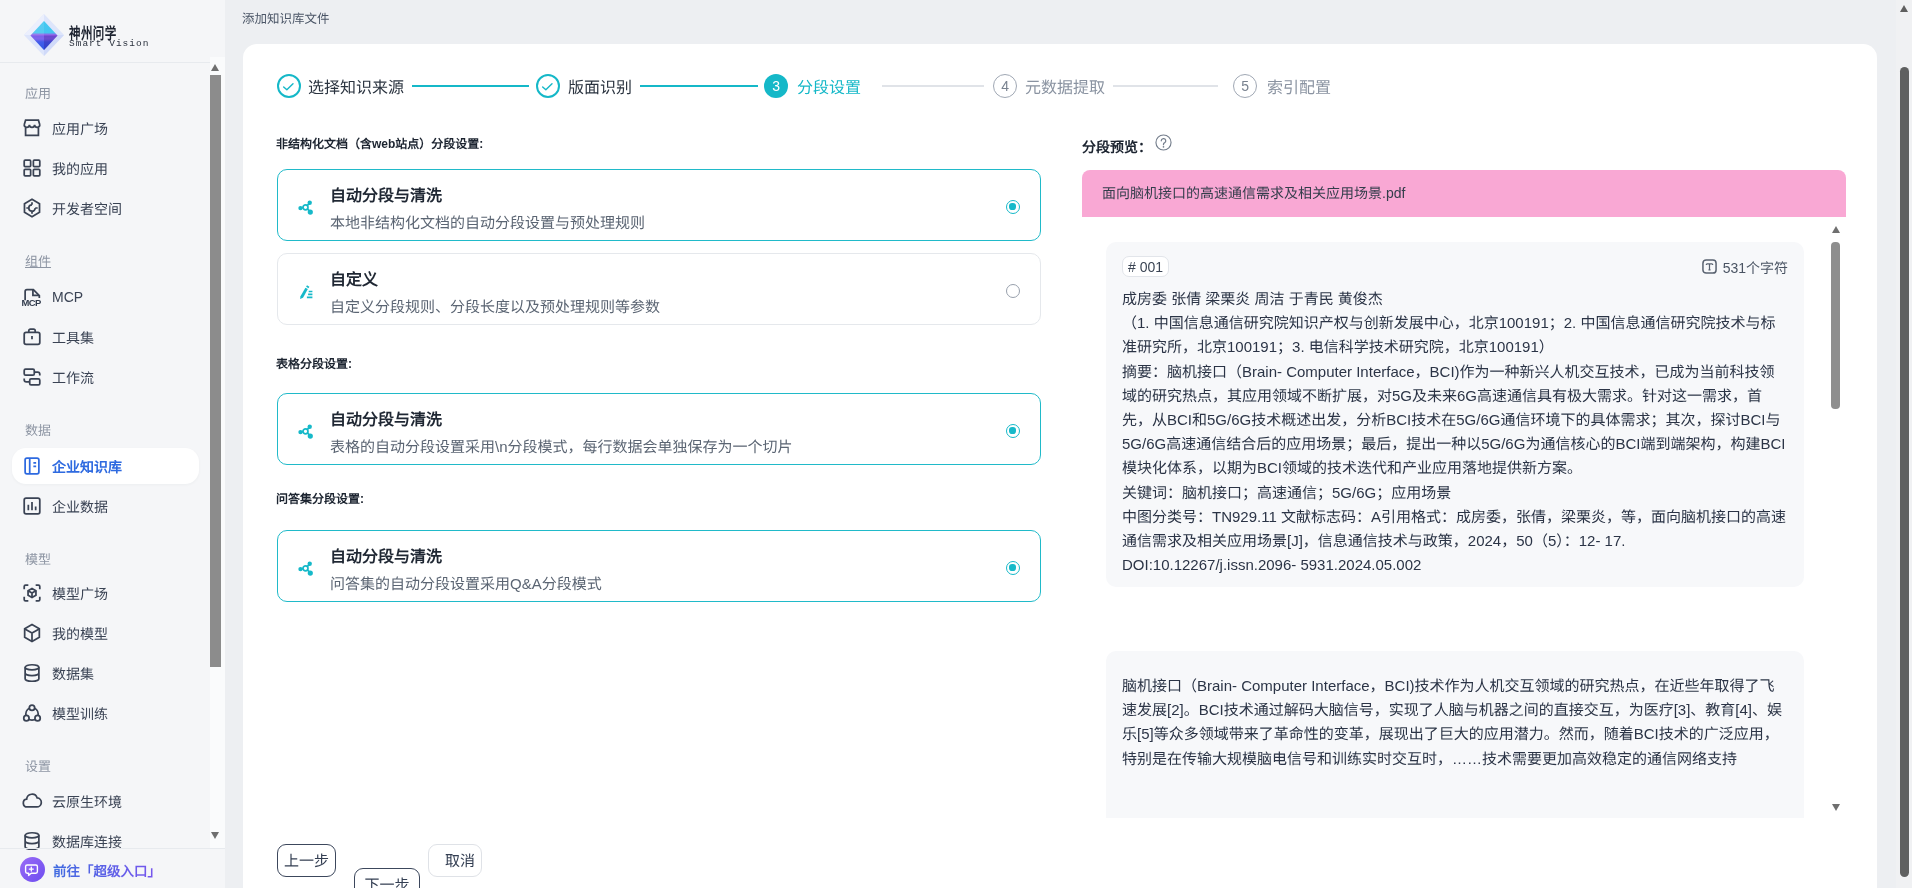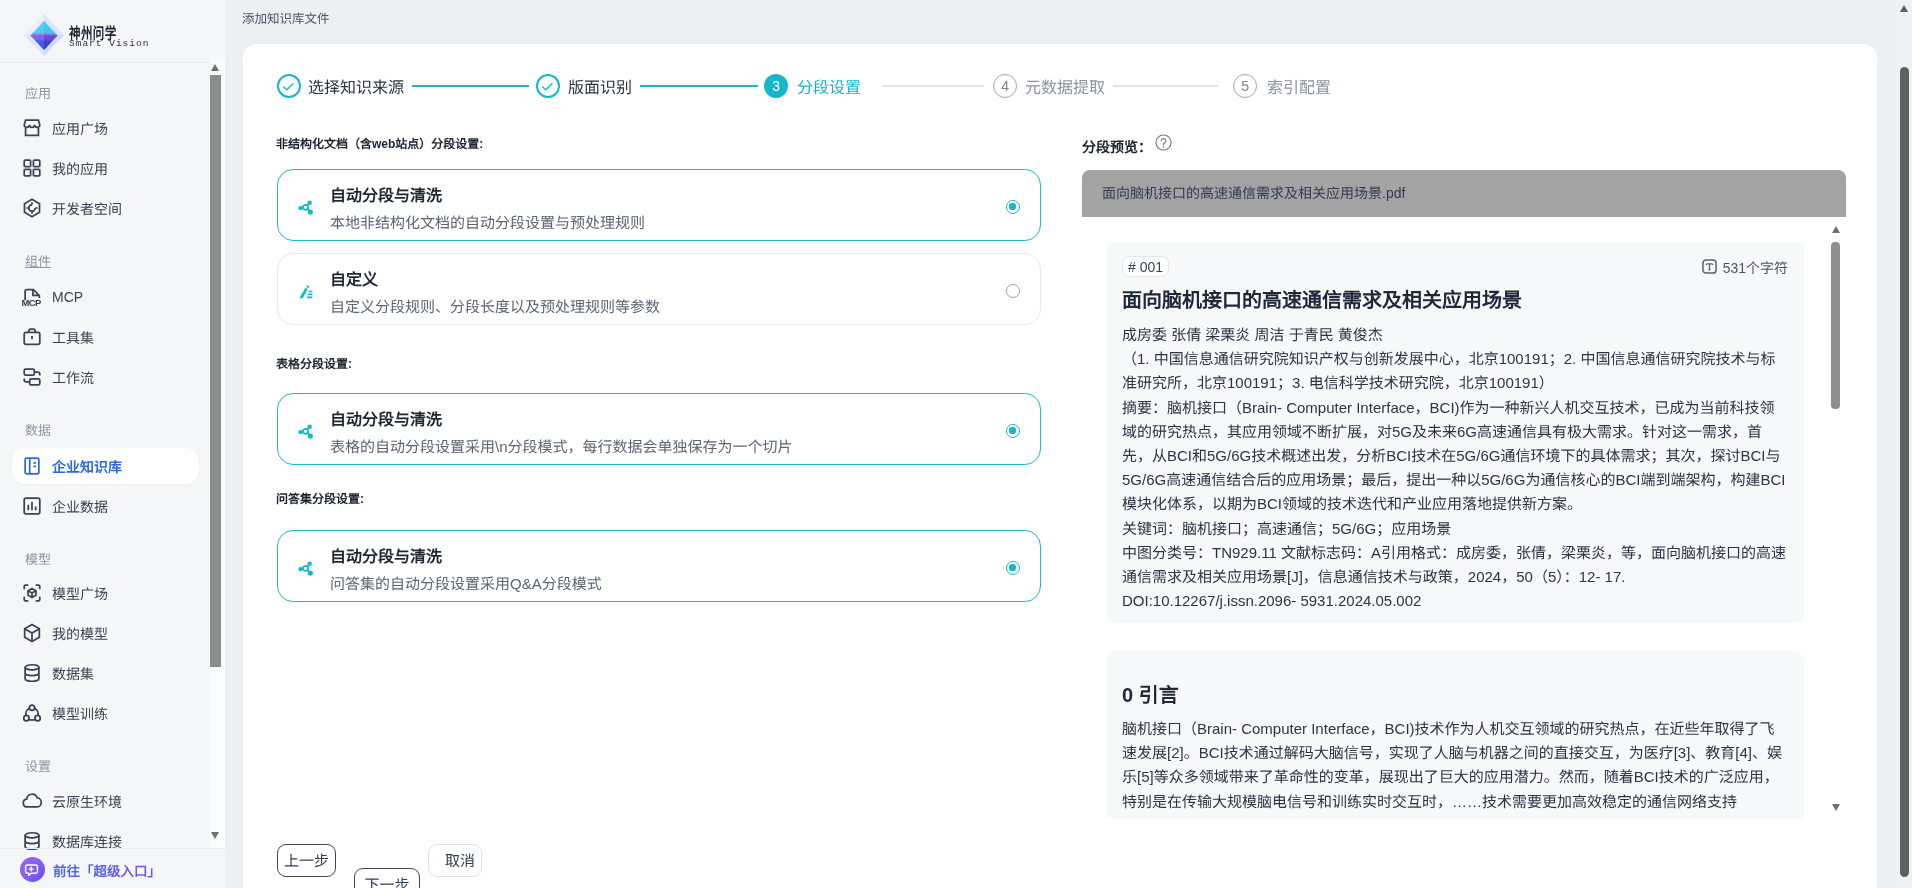--- a/index.html
+++ b/index.html
@@ -33,34 +33,34 @@
   .sc-done { border:2px solid #15b8c8; }
   .sc-cur { background:#15b8c8; color:#fff; }
   .sc-todo { border:1.5px solid #a0a8b4; color:#79828f; }
   .stt { font-size:16px; color:#2b3440; }
   .stt.cur { color:#15b8c8; }
   .stt.todo { color:#8a93a1; }
   .ln-t { height:2px; background:#15b8c8; flex:none; }
   .ln-g { height:1.5px; background:#e0e3e8; flex:none; }
   
   .sec-h { position:absolute; left:276px; font-size:12px; font-weight:bold; color:#1c2430; }
-  .opt-card { position:absolute; left:277px; width:764px; height:72px; border:1.5px solid #20bac9; border-radius:16px; background:#fff; }
+  .opt-card { position:absolute; left:277px; width:764px; height:72px; border:1.5px solid #20bac9; border-radius:10px; background:#fff; }
   .opt-card.plain { border:1px solid #e5e8ec; }
   .opt-ic { position:absolute; left:20px; top:30px; width:16px; height:16px; }
   .opt-title { position:absolute; left:52px; top:11.5px; font-size:16px; font-weight:bold; color:#1f2733; }
   .opt-desc { position:absolute; left:52px; top:40.5px; font-size:15px; color:#5b6573; }
   .radio { position:absolute; left:728px; top:30px; width:14px; height:14px; border-radius:50%; }
   .radio.on { border:1.5px solid #16b9c9; }
   .radio.on::after { content:""; position:absolute; left:2.4px; top:2.4px; width:6.2px; height:6.2px; border-radius:50%; background:#16b9c9; }
   .radio.off { border:1.5px solid #98a0ac; }
   
   .prev-h { position:absolute; left:1082px; top:136px; font-size:14px; font-weight:bold; color:#1c2430; }
   .q-ic { position:absolute; left:1155px; top:134px; width:17px; height:17px; }
   .panel { position:absolute; left:1082px; top:170px; width:764px; height:648px; border-radius:8px; overflow:hidden; background:#ffffff; }
-  .panel-h { position:absolute; left:0; top:0; width:764px; height:47px; background:#a3a3a3; font-size:14px; color:#333d4b; line-height:47px; padding-left:20px; }
+  .panel-h { position:absolute; left:0; top:0; width:764px; height:47px; background:#f9a8d4; font-size:14px; color:#333d4b; line-height:47px; padding-left:20px; }
   .chunk { position:absolute; left:24px; width:698px; background:#f7f8fa; border-radius:10px; padding:14px 16px 10px; }
   .chunk-top { display:flex; align-items:center; justify-content:space-between; height:21px; }
   .pill { border:1px solid #e2e5ea; background:#fff; border-radius:7px; font-size:14px; color:#3b4554; padding:0 5px; height:21px; line-height:20px; }
   .chars { font-size:14px; color:#4a5463; display:flex; align-items:center; }
   .chars svg { margin-right:6px; }
   .chunk h3 { font-size:20px; color:#20293a; margin:10px 0 0 0; line-height:26px; }
   .chunk p { font-size:15px; line-height:24.2px; color:#2b3446; margin-top:10px; }
   
   .pv-thumb { position:absolute; left:1831px; top:242px; width:9px; height:167px; background:#8e8e8e; border-radius:4px; z-index:3; }
   
@@ -161,25 +161,23 @@
   <div class="panel">
     <div class="panel-h">面向脑机接口的高速通信需求及相关应用场景.pdf</div>
     <div class="chunk" style="top:72px;">
       <div class="chunk-top">
         <span class="pill"># 001</span>
         <span class="chars"><svg width="15" height="15" viewBox="0 0 16 16">
             <rect x="1" y="1" width="14" height="14" rx="3.4" fill="none" stroke="#596270" stroke-width="1.6"></rect>
             <path d="M4.7 5.2h6.6M4.7 5.2v1.2M11.3 5.2v1.2M8 5.2v6.4M6.9 11.6h2.2" fill="none" stroke="#596270" stroke-width="1.3"></path>
           </svg>531个字符</span>
       </div>
-      <h3>面向脑机接口的高速通信需求及相关应用场景</h3>
       <p>成房委 张倩 梁栗炎 周洁 于青民 黄俊杰<br>（1. 中国信息通信研究院知识产权与创新发展中心，北京100191；2. 中国信息通信研究院技术与标准研究所，北京100191；3. 电信科学技术研究院，北京100191）<br>摘要：脑机接口（Brain- Computer Interface，BCI)作为一种新兴人机交互技术，已成为当前科技领域的研究热点，其应用领域不断扩展，对5G及未来6G高速通信具有极大需求。针对这一需求，首先，从BCI和5G/6G技术概述出发，分析BCI技术在5G/6G通信环境下的具体需求；其次，探讨BCI与5G/6G高速通信结合后的应用场景；最后，提出一种以5G/6G为通信核心的BCI端到端架构，构建BCI模块化体系，以期为BCI领域的技术迭代和产业应用落地提供新方案。<br>关键词：脑机接口；高速通信；5G/6G；应用场景<br>中图分类号：TN929.11 文献标志码：A引用格式：成房委，张倩，梁栗炎，等，面向脑机接口的高速通信需求及相关应用场景[J]，信息通信技术与政策，2024，50（5）：12- 17.<br>DOI:10.12267/j.issn.2096- 5931.2024.05.002</p>
     </div>
     <div class="chunk" style="top:481px;height:210px;">
-      <h3 style="margin-top:17px;">0 引言</h3>
       <p style="margin-top:9px;">脑机接口（Brain- Computer Interface，BCI)技术作为人机交互领域的研究热点，在近些年取得了飞速发展[2]。BCI技术通过解码大脑信号，实现了人脑与机器之间的直接交互，为医疗[3]、教育[4]、娱乐[5]等众多领域带来了革命性的变革，展现出了巨大的应用潜力。然而，随着BCI技术的广泛应用，特别是在传输大规模脑电信号和训练实时交互时，……技术需要更加高效稳定的通信网络支持</p>
     </div>
   </div>
   <div class="tri-up" style="left:1832px;top:226px;z-index:3;"></div>
   <div class="pv-thumb"></div>
   <div class="tri-dn" style="left:1832px;top:804px;z-index:3;"></div>
 
   <div class="btn dark" style="left:277px;width:59px;">上一步</div>
   <div class="btn dark" style="left:354px;width:66px;margin-top:24px;">下一步</div>
   <div class="btn light" style="left:428px;width:54px;">取消</div>

